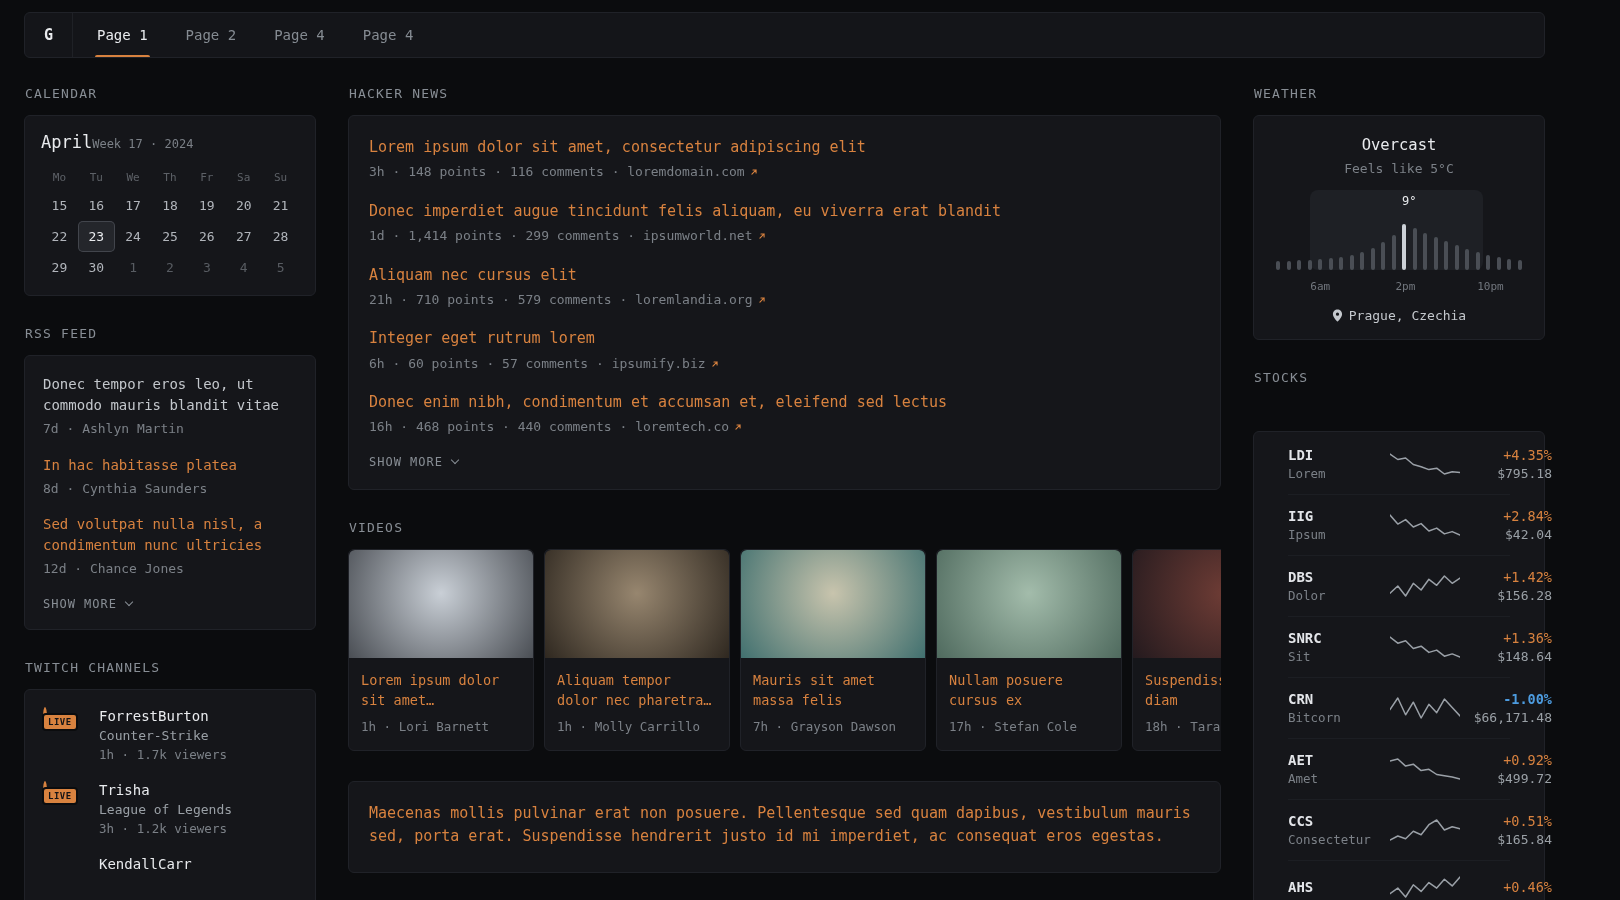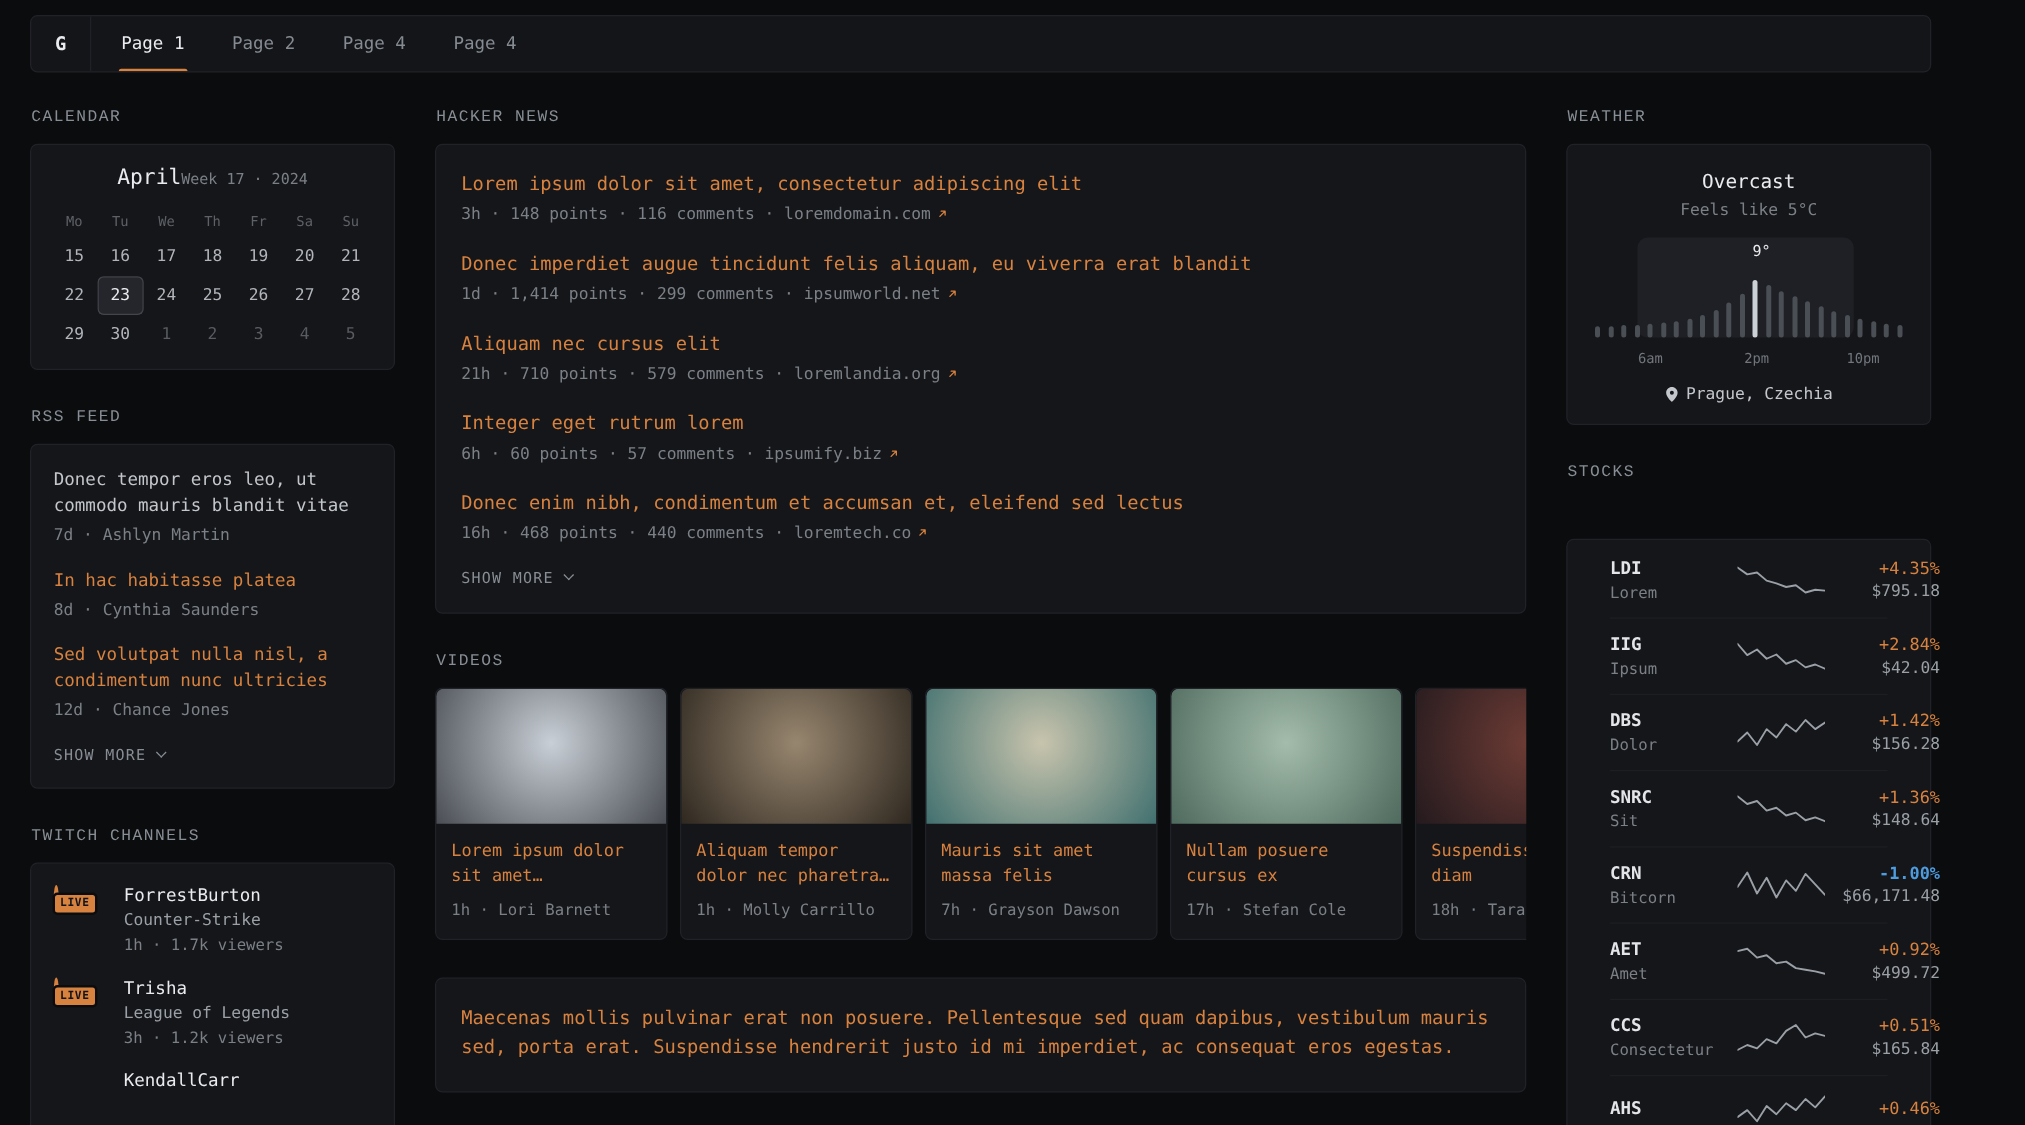--- a/index.html
+++ b/index.html
@@ -49,42 +49,42 @@
   }
 
   
   .columns{display:flex;gap:32px;margin-top:28px;align-items:flex-start;}
   .col-left{width:292px;flex:0 0 292px;}
   .col-mid{flex:1 1 auto;min-width:0;}
   .col-right{width:292px;flex:0 0 292px;}
   .widget{margin-bottom:30px;}
   .wtitle{
     font-size:13px;font-weight:normal;letter-spacing:1.2px;
-    color:var(--section);margin:0 0 14px 1px;font-family:Liberation Mono, monospace;
+    color:var(--section);margin:0 0 14px 1px;
   }
   .card{
     background:var(--card);border:1px solid var(--card-border);border-radius:6px;
   }
   .meta{font-size:13px;color:var(--dim);line-height:1.5;}
   .sep{color:var(--dim);}
   .ext-arrow{color:var(--accent);margin-left:4px;position:relative;top:1px;}
   .show-more{
     display:inline-flex;align-items:center;gap:9px;margin-top:18px;
     font-size:12px;letter-spacing:1px;color:var(--section);background:none;border:none;
     font-family:inherit;
   }
   .chev{
     display:inline-block;width:6px;height:6px;margin-top:-3px;
     border-right:1.5px solid currentColor;border-bottom:1.5px solid currentColor;
     transform:rotate(45deg);
   }
 
   
   .cal-card{padding:16px 16px 12px;}
-  .cal-head{display:flex;justify-content:center;align-items:baseline;margin-bottom:12px;}
+  .cal-head{display:flex;justify-content:flex-start;align-items:baseline;margin-bottom:12px;}
   .cal-month{font-size:17px;color:var(--text-bright);}
   .cal-meta{font-size:12px;color:var(--dim);}
   .cal-grid{display:grid;grid-template-columns:repeat(7,1fr);}
   .cal-dow{
     height:26px;display:flex;align-items:center;justify-content:center;
     font-size:11px;color:#5d6167;
   }
   .cal-day{
     height:31px;display:flex;align-items:center;justify-content:center;
     font-size:13px;color:#b1b5bb;border-radius:5px;

